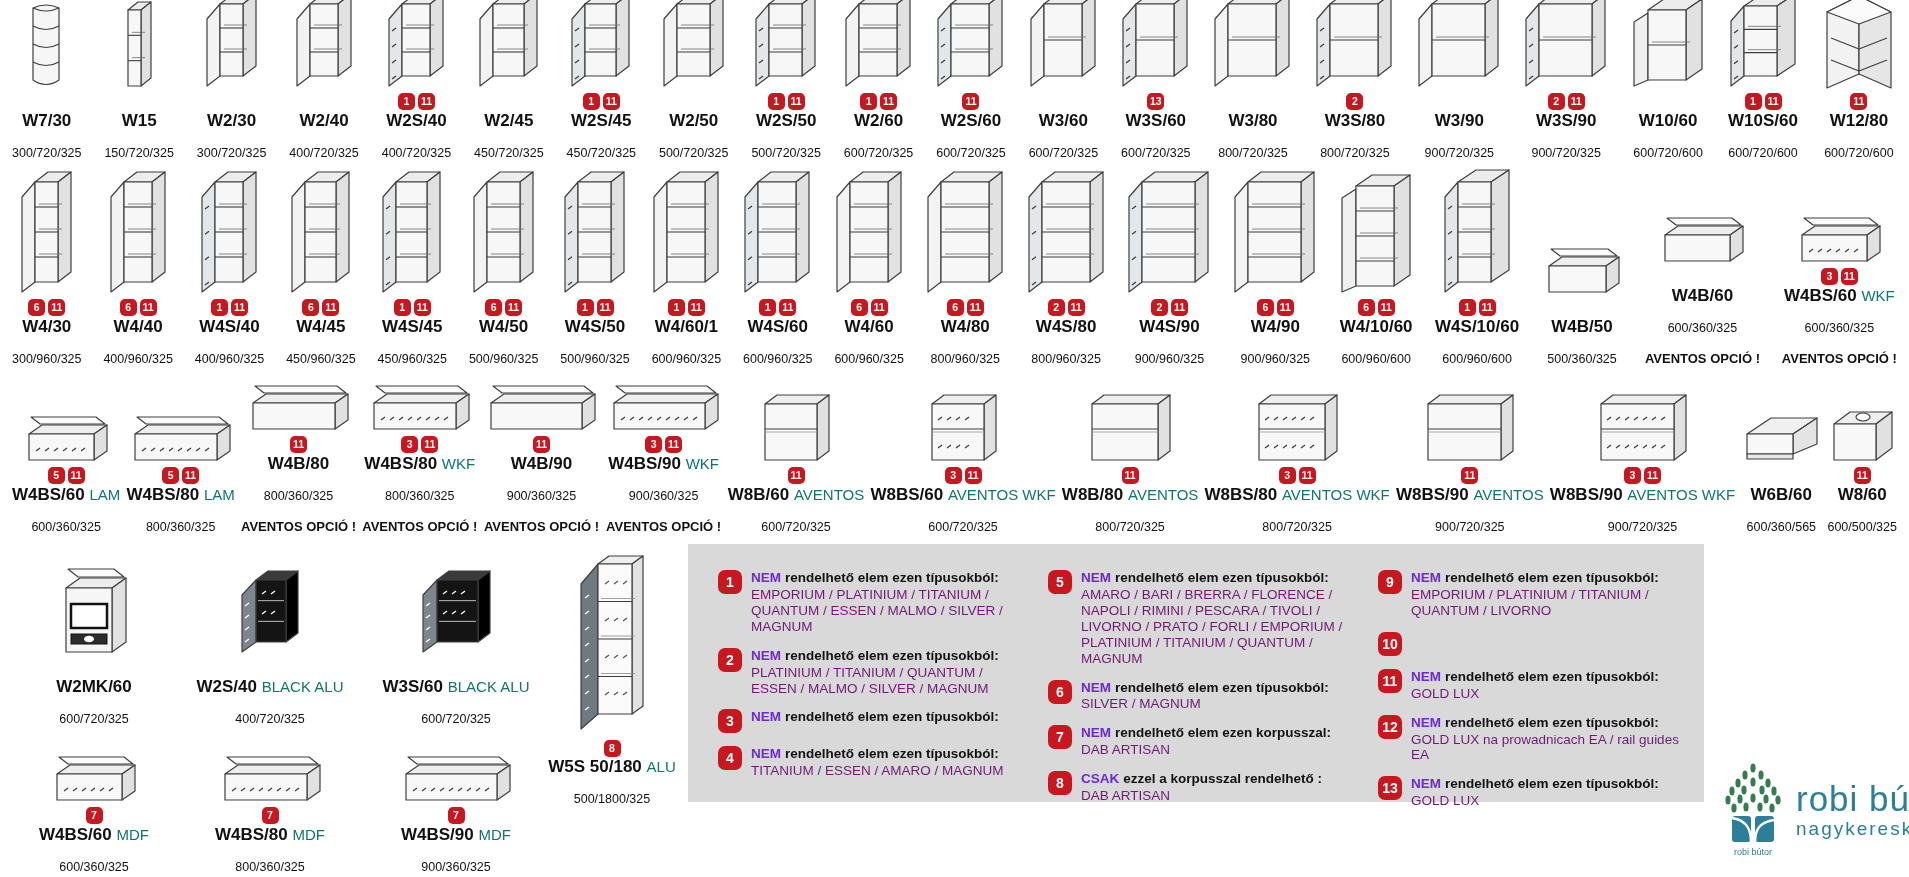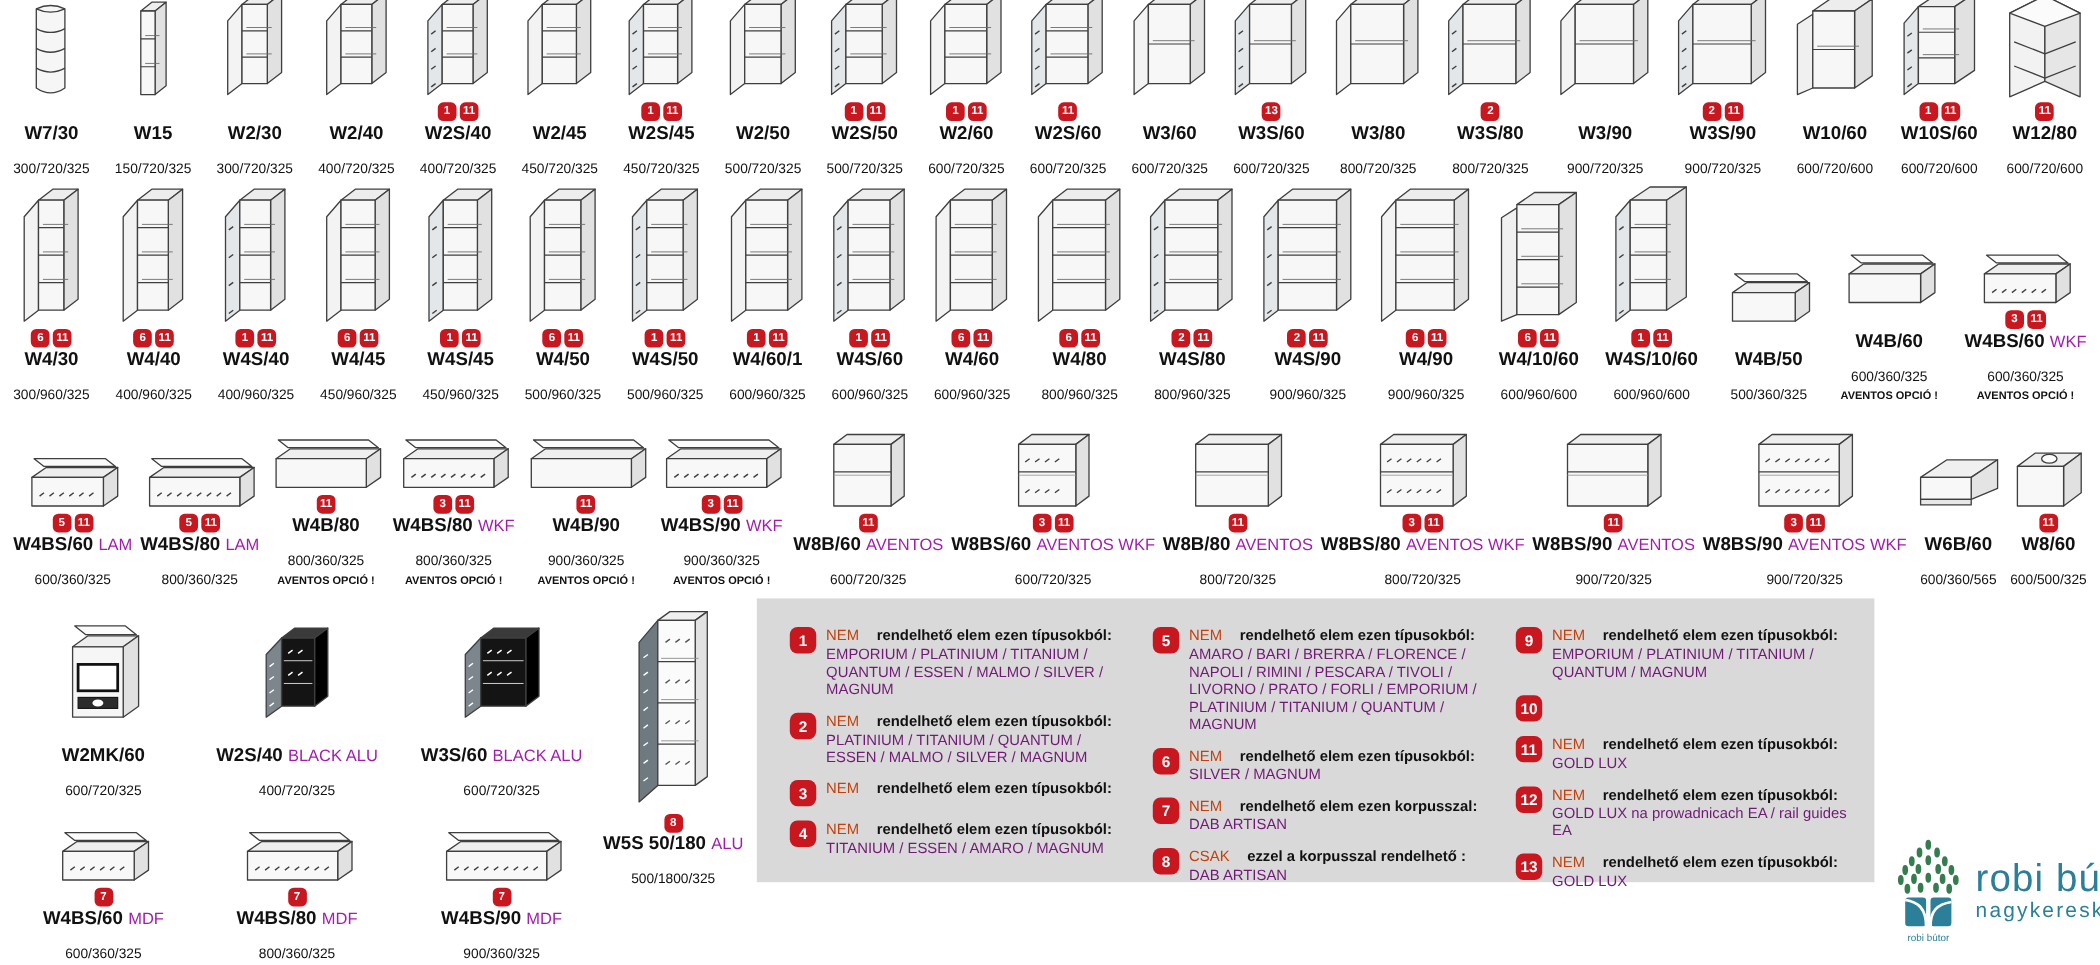--- a/index.html
+++ b/index.html
@@ -14,42 +14,42 @@
   .row-2{height:154px;margin-top:14px}
   .item{display:flex;flex-direction:column;align-items:center;text-align:center}
   .draw{display:flex;align-items:flex-end;justify-content:center}
   .row-0 .draw{height:104px}
   .row-1 .draw{height:126px}
   .row-2 .draw{height:82px}
   .badges{height:20px;display:flex;gap:3px;align-items:center;justify-content:center;margin-top:2px}
   .badge{min-width:17px;height:17px;padding:0 2px;background:#c8171e;color:#fff;font-weight:700;
          font-size:10.5px;line-height:17px;border-radius:5px;text-align:center;box-sizing:border-box}
   .lab{font-size:17px;font-weight:700;white-space:nowrap;line-height:1.05}
-  .suffix{color:#a21caf;font-weight:400;font-size:15px}
+  .suffix{color:#0f766e;font-weight:400;font-size:15px}
   .dims{font-size:12.5px;line-height:1.15;margin-top:16px;white-space:nowrap}
-  .note{font-size:10px;font-weight:700;margin-top:6px;white-space:nowrap}
+  .note{font-size:13px;font-weight:700;margin-top:16px;white-space:nowrap}
 
   .bottom{display:flex;align-items:flex-start;padding:6px 10px 0 14px;gap:16px}
   .special-grid{display:grid;grid-template-columns:160px 180px 180px 120px;
                 grid-template-rows:186px 148px;column-gap:6px;align-items:end}
   .special-grid .item:nth-child(4){grid-column:4;grid-row:1/3;align-self:start;margin-top:4px}
   .special-grid .item:nth-child(n+5){grid-row:2}
   .special-grid .draw{height:104px}
   .special-grid .item:nth-child(4) .draw{height:192px}
   .special-grid .item:nth-child(n+5) .draw{height:62px}
 
   .legend{background:#d9d9d9;width:1016px;height:258px;box-sizing:border-box;
           display:flex;gap:16px;padding:26px 12px 0 30px;margin-top:4px}
   .legend-col{width:316px;display:flex;flex-direction:column}
   .lentry{display:flex;gap:9px;margin-bottom:13px}
   .lbadge{flex:0 0 24px;width:24px;height:24px;border-radius:7px;background:#c8171e;color:#fff;
           font-weight:700;font-size:14px;line-height:24px;text-align:center}
   .ltext{font-size:13.5px;line-height:1.18}
   .lhead{font-weight:700}
-  .llead{color:#c2410c;font-weight:400;margin-right:16px}
+  .llead{color:#6d28d9;font-weight:700;margin-right:4px}
   .lbody{color:#701a75;margin-top:1px}
   .lbody:empty{display:none}
 
   .logo{margin-left:auto;align-self:flex-end;margin-bottom:14px;margin-right:6px;
         display:flex;align-items:center;gap:10px}
   .logo-text .name{font-size:35px;color:#2b7f99;letter-spacing:1px;line-height:1}
   .logo-text .sub{font-size:19px;color:#2b7f99;letter-spacing:2px;margin-top:2px}
 </style>
 </head>
 <body>
@@ -1395,21 +1395,21 @@
             <div class="lhead"><span class="llead">CSAK</span><span>ezzel a korpusszal rendelhető :</span></div>
             <div class="lbody">DAB ARTISAN</div>
           </div>
         </div>
       </div>
     <div class="legend-col">
         <div class="lentry">
           <div class="lbadge">9</div>
           <div class="ltext">
             <div class="lhead"><span class="llead">NEM</span><span>rendelhető elem ezen típusokból:</span></div>
-            <div class="lbody">EMPORIUM / PLATINIUM / TITANIUM / QUANTUM / MAGNUM</div>
+            <div class="lbody">EMPORIUM / PLATINIUM / TITANIUM / QUANTUM / LIVORNO</div>
           </div>
         </div>
         <div class="lentry">
           <div class="lbadge">10</div>
         </div>
         <div class="lentry">
           <div class="lbadge">11</div>
           <div class="ltext">
             <div class="lhead"><span class="llead">NEM</span><span>rendelhető elem ezen típusokból:</span></div>
             <div class="lbody">GOLD LUX</div>

